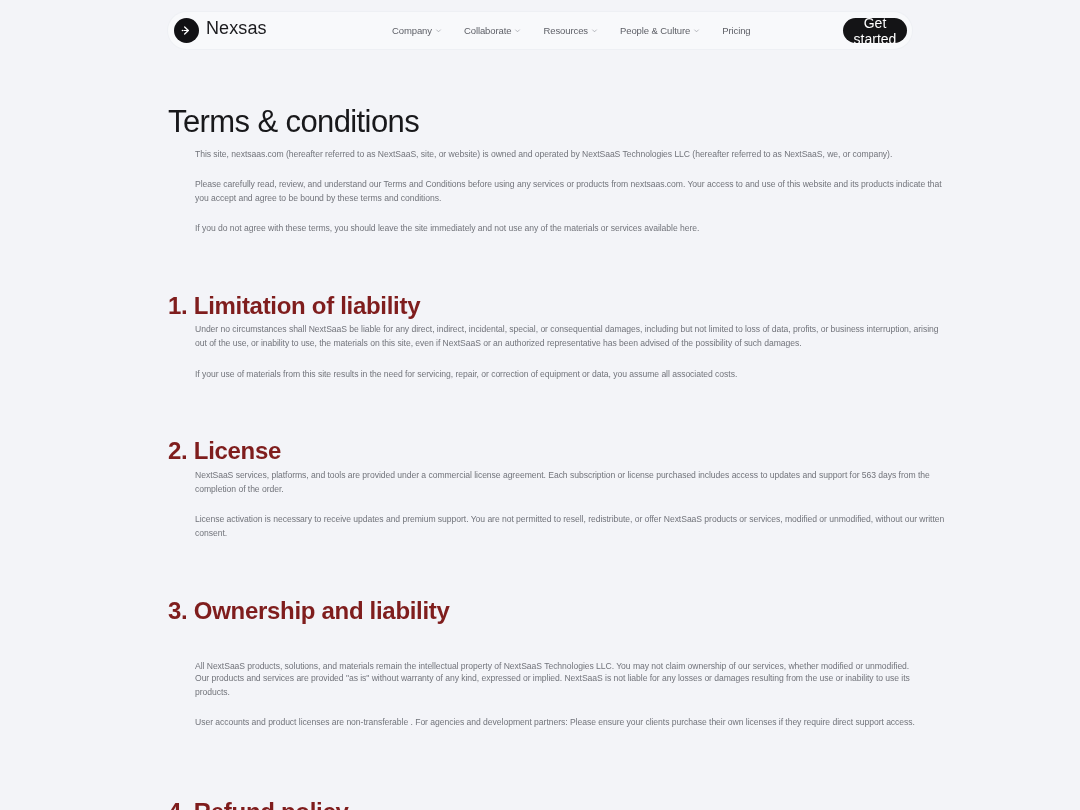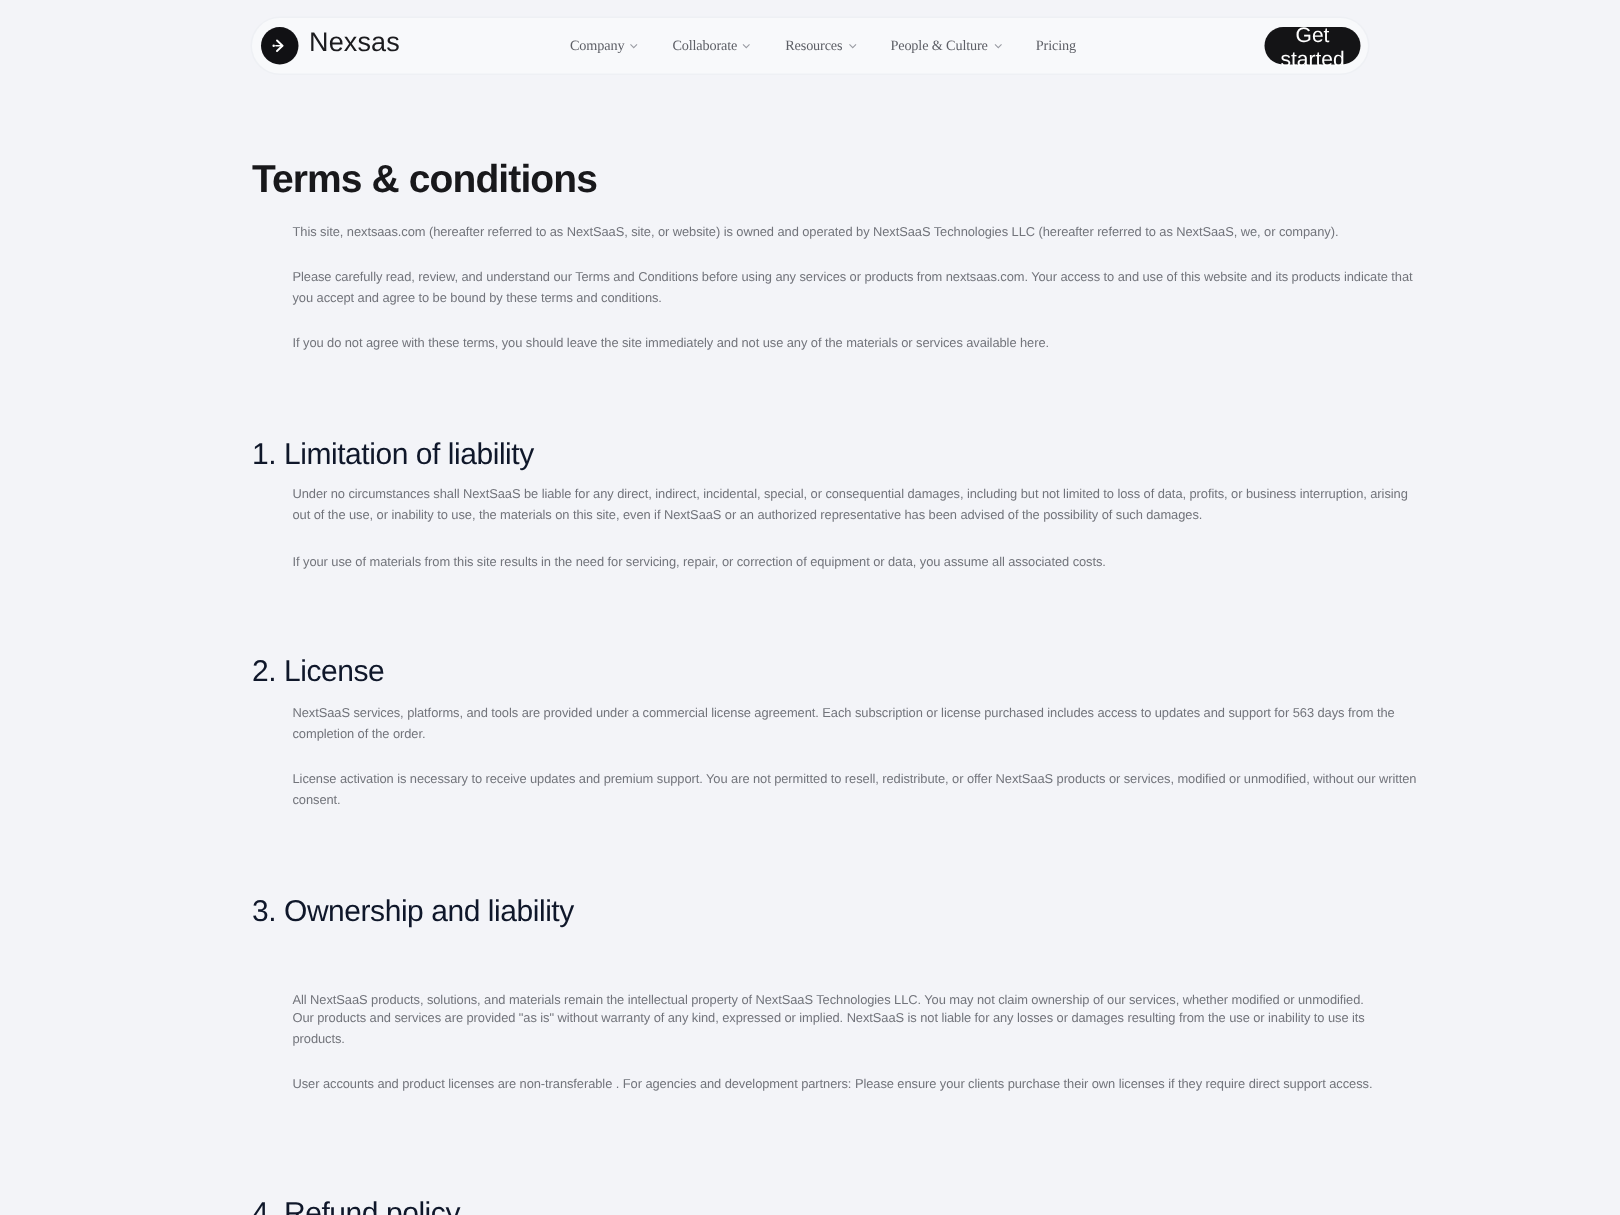--- a/index.html
+++ b/index.html
@@ -42,25 +42,24 @@
       justify-content: center;
     }
     .logo-text {
       margin-left: 7px;
       font-size: 18px;
       letter-spacing: 0.1px;
       color: #1b1b1e;
     }
     .menu {
       position: absolute;
-      left: 212px;
+      left: 224px;
       top: 0;
       height: 37px;
       display: flex;
-      font-family: Liberation Serif, serif;
     }
     .menu-item {
       display: flex;
       align-items: center;
       font-size: 9.5px;
       color: #5d5f66;
       margin-right: 22px;
       cursor: pointer;
       letter-spacing: -0.1px;
     }
@@ -89,33 +88,33 @@
     .content {
       position: absolute;
       left: 168px;
       top: 0;
       width: 750px;
     }
     h1 {
       position: absolute;
       top: 104px;
       left: 0;
-      font-size: 26px;
-      font-weight: bold;
+      font-size: 31px;
+      font-weight: normal;
       letter-spacing: -0.6px;
       color: #18181b;
       white-space: nowrap;
     }
     h2 {
       position: absolute;
       left: 0;
-      font-size: 20px;
-      font-weight: normal;
+      font-size: 24px;
+      font-weight: bold;
       letter-spacing: -0.3px;
-      color: #0f172a;
+      color: #7f1d1d;
       white-space: nowrap;
     }
     p {
       position: absolute;
       left: 0;
       width: 750px;
       font-size: 8.6px;
       line-height: 14px;
       color: #72747b;
       letter-spacing: -0.05px;

